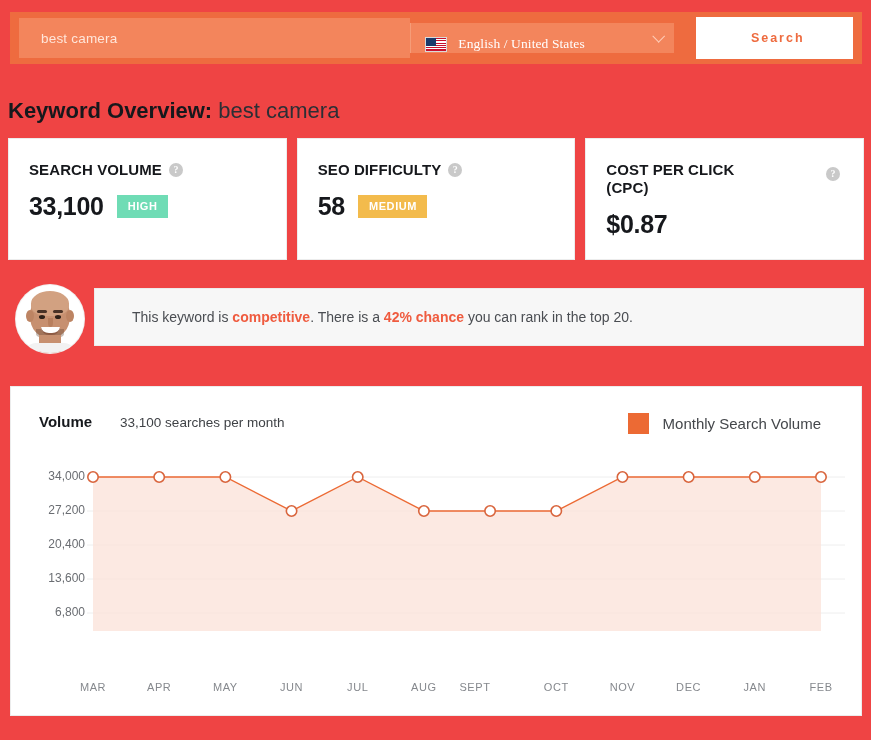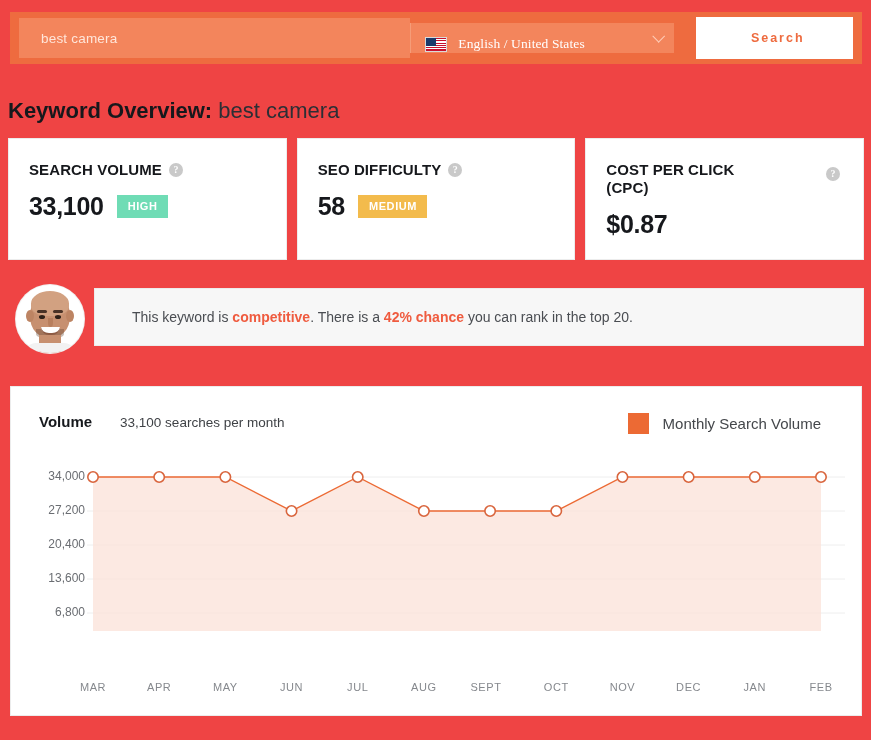--- a/index.html
+++ b/index.html
@@ -359,21 +359,21 @@
         <div class="ylabel" style="left: 12px; top: 116px;">27,200</div>
         <div class="ylabel" style="left: 12px; top: 150px;">20,400</div>
         <div class="ylabel" style="left: 12px; top: 184px;">13,600</div>
         <div class="ylabel" style="left: 12px; top: 218px;">6,800</div>
         <div class="xlabel" style="left: 54px;">MAR</div>
         <div class="xlabel" style="left: 120.182px;">APR</div>
         <div class="xlabel" style="left: 186.364px;">MAY</div>
         <div class="xlabel" style="left: 252.545px;">JUN</div>
         <div class="xlabel" style="left: 318.727px;">JUL</div>
         <div class="xlabel" style="left: 384.909px;">AUG</div>
-        <div class="xlabel" style="left: 447px;">SEPT</div>
+        <div class="xlabel" style="left: 436px;">SEPT</div>
         <div class="xlabel" style="left: 517.273px;">OCT</div>
         <div class="xlabel" style="left: 583.455px; text-align: center;">NOV</div>
         <div class="xlabel" style="left: 649.636px;">DEC</div>
         <div class="xlabel" style="left: 715.818px;">JAN</div>
         <div class="xlabel" style="left: 782px;">FEB</div>
       </div>
   </div>
 
 </div>
 

